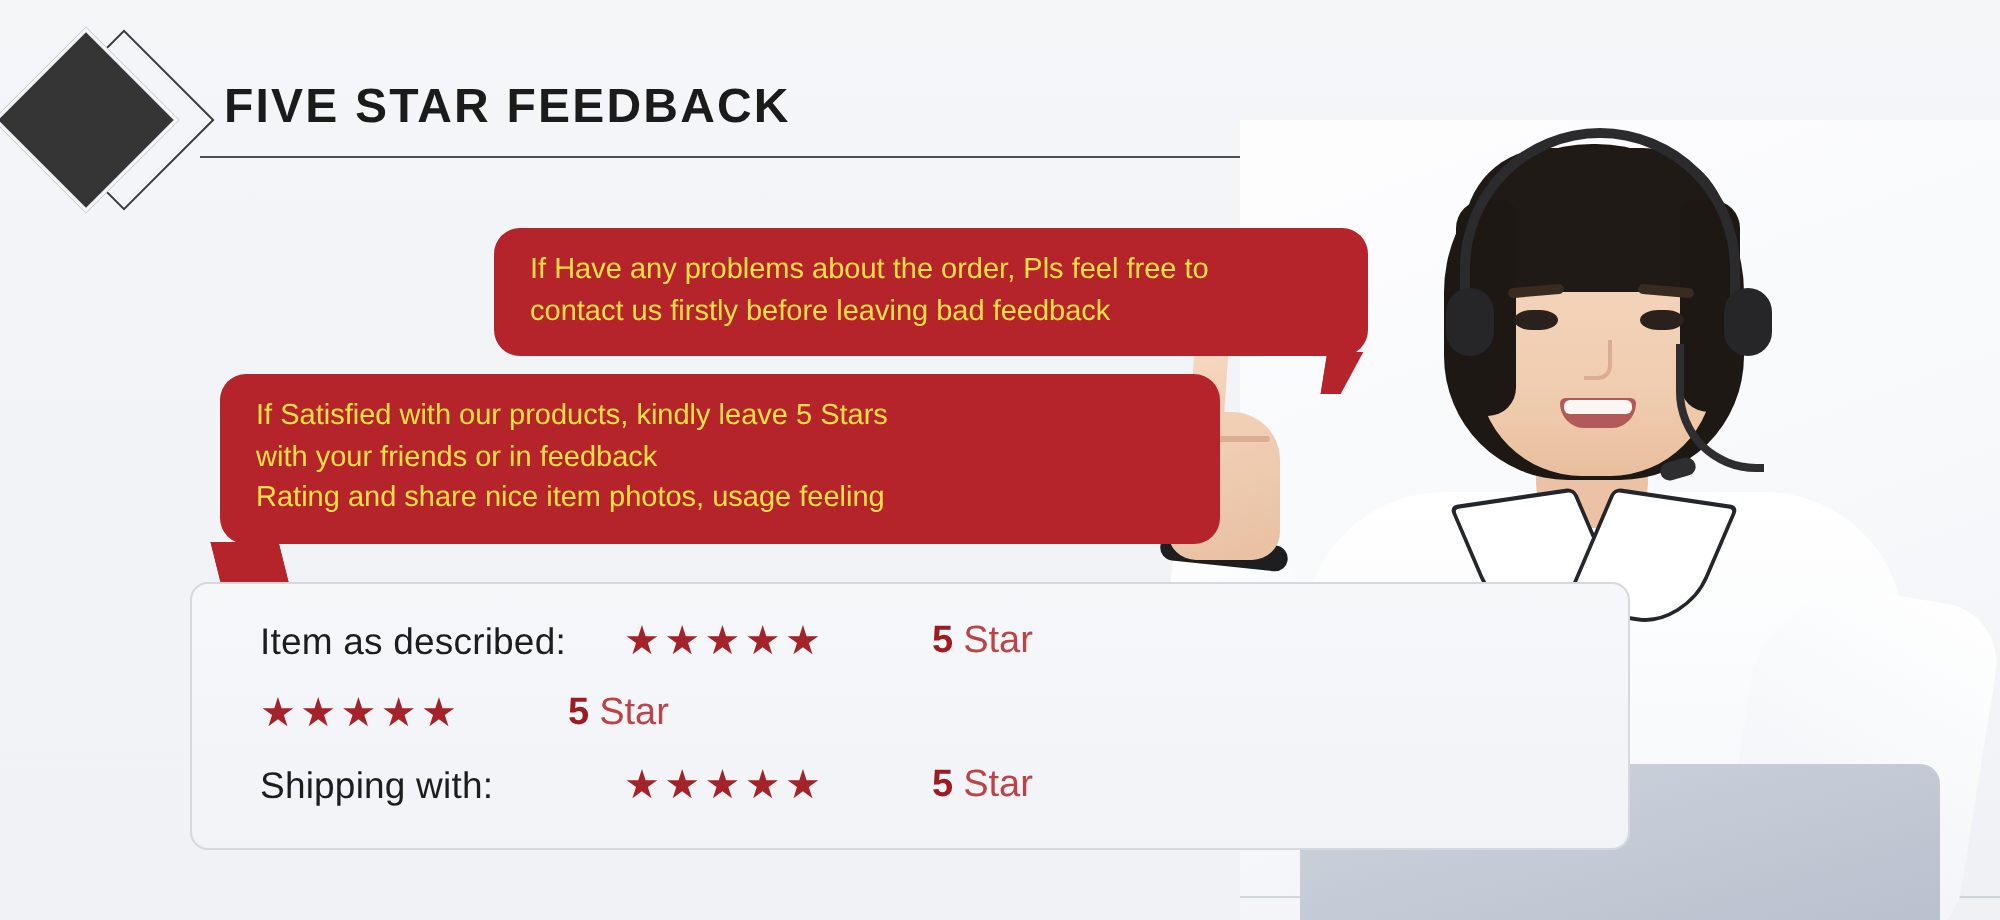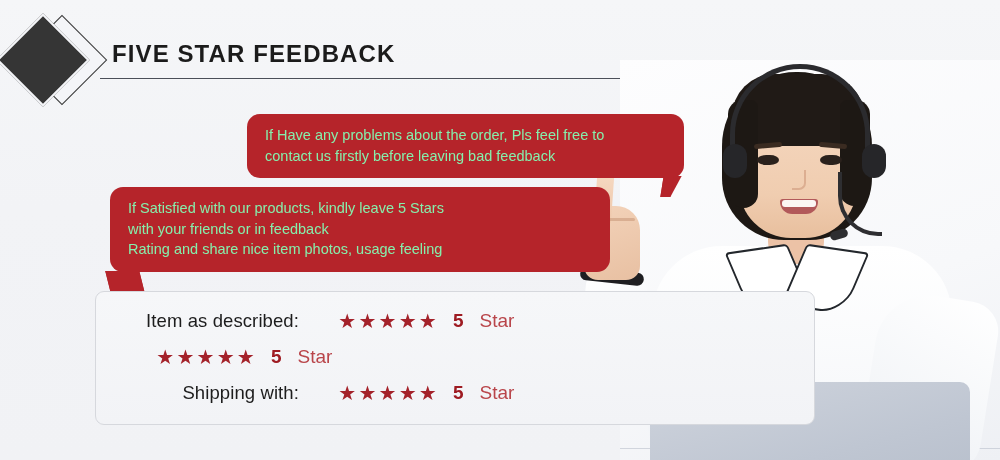--- a/index.html
+++ b/index.html
@@ -58,21 +58,21 @@
     left: 100px; top: 78px;
     width: 880px; height: 0;
     border-top: 1.3px solid #4a4f58;
   }
 
   
   .bubble {
     position: absolute;
     background: #b5242a;
     border-radius: 13px;
-    color: #86efac;
+    color: #fde047;
     box-sizing: border-box;
     line-height: 1.42;
   }
   .bubble-a {
     left: 247px; top: 114px;
     width: 437px;
     padding: 11px 16px 12px 18px;
     font-size: 14.5px;
   }
   .bubble-a .tail {
@@ -108,23 +108,22 @@
     position: absolute;
     left: 95px; top: 291px;
     width: 720px; height: 134px;
     border: 1px solid #d6d8dd;
     border-radius: 9px;
     background: linear-gradient(180deg, #f6f7f9 0%, #f2f3f6 100%);
     box-sizing: border-box;
   }
   .rating-rows {
     position: absolute;
-    left: 117px; top: 303px;
+    left: 130px; top: 303px;
     width: 470px;
-    text-align: right;
   }
   .rating-row {
     display: flex;
     align-items: center;
     height: 36px;
   }
   .rating-label {
     width: 182px;
     font-size: 18.5px;
     color: #1d1d1d;
@@ -141,21 +140,21 @@
   }
   .score-num {
     font-size: 19px;
     font-weight: bold;
     color: #9e1b22;
     margin-left: 14px;
   }
   .score-word {
     font-size: 19px;
     color: #b9454a;
-    margin-left: 16px;
+    margin-left: 5px;
   }
 
   
   .person {
     position: absolute;
     left: 540px; top: 60px;
     width: 460px; height: 400px;
   }
   .p-bg {
     position: absolute;

